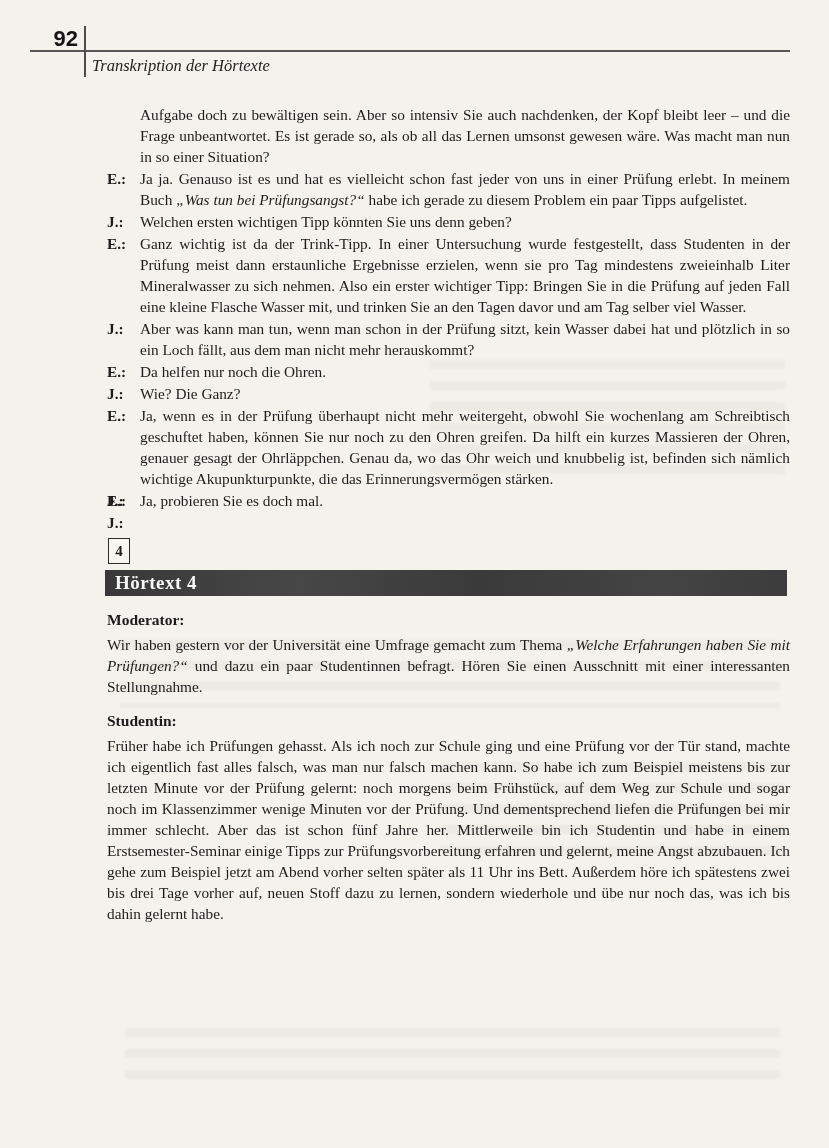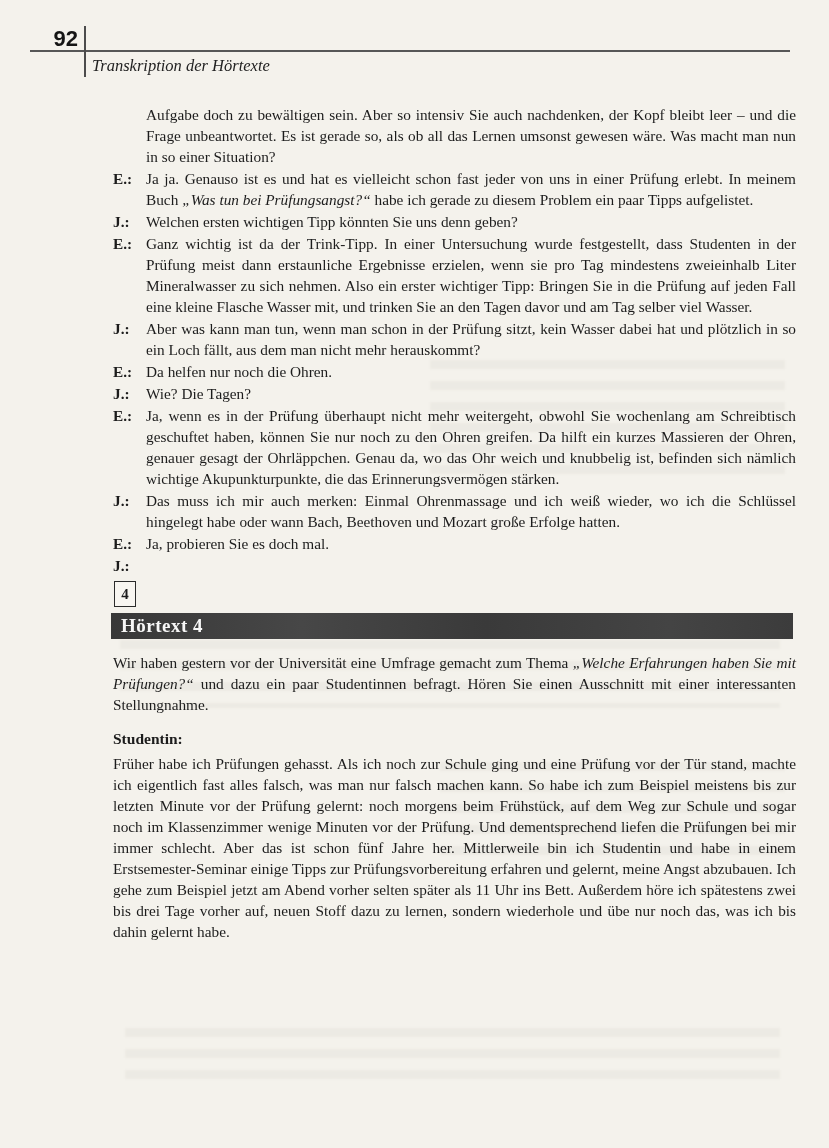--- a/index.html
+++ b/index.html
@@ -20,21 +20,21 @@
     font-weight:bold;font-size:22px;text-align:right;color:#151515;
   }
   .hrule{position:absolute;left:30px;top:50px;width:760px;height:2px;background:#575757;}
   .vrule{position:absolute;left:84px;top:26px;width:2px;height:51px;background:#4c4c4c;}
   .running-title{
     position:absolute;left:92px;top:56px;
     font-style:italic;font-size:16.5px;color:#222;
   }
 
   
-  .column{position:absolute;left:113px;top:104px;width:683px;}
+  .column{position:absolute;left:107px;top:104px;width:683px;}
 
   .turn{
     margin:0 0 1px 0;padding-left:33px;position:relative;
     font-size:15.3px;line-height:21px;text-align:justify;
   }
   .speaker{position:absolute;left:0;top:0;font-weight:bold;}
   .cite{}
 
   .tracknum{
     margin:27px 0 6px 1px;width:20px;height:24px;
@@ -82,36 +82,37 @@
 
   <main class="column">
 
     <section>
       <p class="turn"><b class="speaker"></b><span>Aufgabe doch zu bewältigen sein. Aber so intensiv Sie auch nachdenken, der Kopf bleibt leer – und die Frage unbeantwortet. Es ist gerade so, als ob all das Lernen umsonst gewesen wäre. Was macht man nun in so einer Situation?</span></p>
       <p class="turn"><b class="speaker">E.:</b><span>Ja ja. Genauso ist es und hat es vielleicht schon fast jeder von uns in einer Prüfung erlebt. In meinem Buch </span><i class="cite">„Was tun bei Prüfungsangst?“</i><span> habe ich gerade zu diesem Problem ein paar Tipps aufgelistet.</span></p>
       <p class="turn"><b class="speaker">J.:</b><span>Welchen ersten wichtigen Tipp könnten Sie uns denn geben?</span></p>
       <p class="turn"><b class="speaker">E.:</b><span>Ganz wichtig ist da der Trink-Tipp. In einer Untersuchung wurde festgestellt, dass Studenten in der Prüfung meist dann erstaunliche Ergebnisse erzielen, wenn sie pro Tag mindestens zweieinhalb Liter Mineralwasser zu sich nehmen. Also ein erster wichtiger Tipp: Bringen Sie in die Prüfung auf jeden Fall eine kleine Flasche Wasser mit, und trinken Sie an den Tagen davor und am Tag selber viel Wasser.</span></p>
       <p class="turn"><b class="speaker">J.:</b><span>Aber was kann man tun, wenn man schon in der Prüfung sitzt, kein Wasser dabei hat und plötzlich in so ein Loch fällt, aus dem man nicht mehr herauskommt?</span></p>
       <p class="turn"><b class="speaker">E.:</b><span>Da helfen nur noch die Ohren.</span></p>
-      <p class="turn"><b class="speaker">J.:</b><span>Wie? Die Tagen?</span></p>
+      <p class="turn"><b class="speaker">J.:</b><span>Wie? Die Ganz?</span></p>
       <p class="turn"><b class="speaker">E.:</b><span>Ja, wenn es in der Prüfung überhaupt nicht mehr weitergeht, obwohl Sie wochenlang am Schreibtisch geschuftet haben, können Sie nur noch zu den Ohren greifen. Da hilft ein kurzes Massieren der Ohren, genauer gesagt der Ohrläppchen. Genau da, wo das Ohr weich und knubbelig ist, befinden sich nämlich wichtige Akupunkturpunkte, die das Erinnerungsvermögen stärken.</span></p>
-      <p class="turn"><b class="speaker">J.:</b><span>Das muss ich mir auch merken: Einmal Ohrenmassage und ich weiß wieder, wo ich die Schlüssel hingelegt habe oder wann Bach, Beethoven und Mozart große Erfolge hatten.</span></p>
+      <p class="turn"><b class="speaker">J.:</b></p>
       <p class="turn"><b class="speaker">E.:</b><span>Ja, probieren Sie es doch mal.</span></p>
       <p class="turn"><b class="speaker">J.:</b></p>
     </section>
 
     <div class="tracknum">
         <span>4</span>
       </div>
 
     <div class="banner">
         <span>Hörtext 4</span>
       </div>
 
     <section>
+      <h4 class="speaker-head">Moderator:</h4>
       <p class="para"><span>Wir haben gestern vor der Universität eine Umfrage gemacht zum Thema </span><i class="cite">„Welche Erfahrungen haben Sie mit Prüfungen?“</i><span> und dazu ein paar Studentinnen befragt. Hören Sie einen Ausschnitt mit einer interessanten Stellungnahme.</span></p>
       <div class="section-gap"></div>
       <h4 class="speaker-head">Studentin:</h4>
       <p class="para last"><span>Früher habe ich Prüfungen gehasst. Als ich noch zur Schule ging und eine Prüfung vor der Tür stand, machte ich eigentlich fast alles falsch, was man nur falsch machen kann. So habe ich zum Beispiel meistens bis zur letzten Minute vor der Prüfung gelernt: noch morgens beim Frühstück, auf dem Weg zur Schule und sogar noch im Klassenzimmer wenige Minuten vor der Prüfung. Und dementsprechend liefen die Prüfungen bei mir immer schlecht. Aber das ist schon fünf Jahre her. Mittlerweile bin ich Studentin und habe in einem Erstsemester-Seminar einige Tipps zur Prüfungsvorbereitung erfahren und gelernt, meine Angst abzubauen. Ich gehe zum Beispiel jetzt am Abend vorher selten später als 11 Uhr ins Bett. Außerdem höre ich spätestens zwei bis drei Tage vorher auf, neuen Stoff dazu zu lernen, sondern wiederhole und übe nur noch das, was ich bis dahin gelernt habe.</span></p>
     </section>
 
   </main>
 </div>
 
 </body></html>

